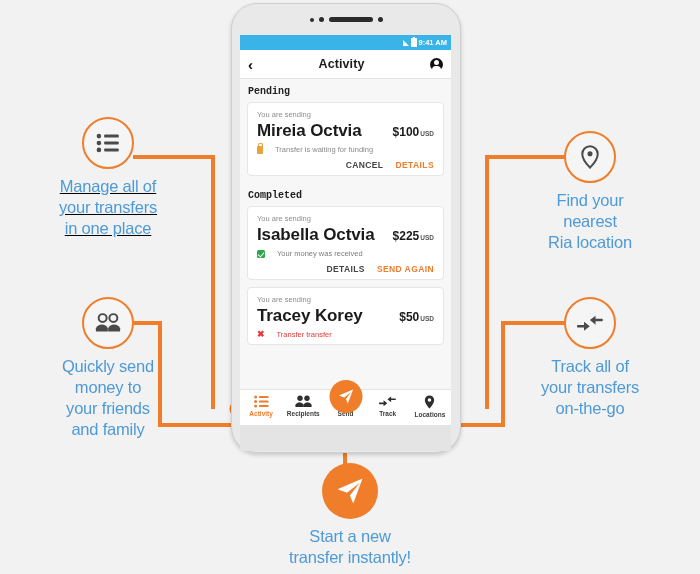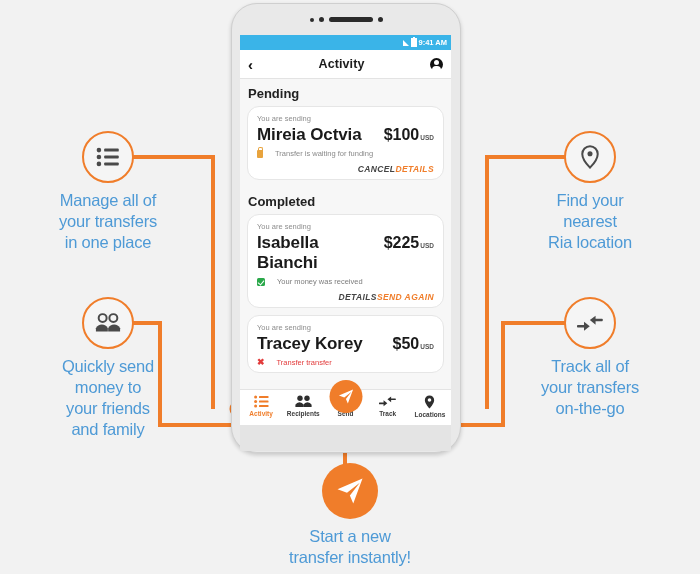--- a/index.html
+++ b/index.html
@@ -59,40 +59,40 @@
   .apptitle{flex:1;text-align:center;font-size:12.5px;font-weight:bold;color:#1b1b1b;letter-spacing:.1px;}
   .avatar-ic{width:13px;height:13px;border-radius:50%;background:#111;position:relative;flex:none;}
   .avatar-ic:before{content:"";position:absolute;left:4px;top:2.5px;width:5px;height:5px;border-radius:50%;background:#fff;}
   .avatar-ic:after{content:"";position:absolute;left:2px;top:8.5px;width:9px;height:5px;border-radius:4px 4px 0 0;background:#fff;}
 
   
   .body{
     background:#f7f7f7;height:347px;overflow:hidden;padding:0 7px;
     box-sizing:border-box;position:relative;
   }
-  .sect{font-size:13px;font-weight:bold;color:#222;padding:7px 0 5px 1px;}
+  .sect{font-size:10px;font-weight:bold;color:#222;padding:7px 0 5px 1px;font-family:Liberation Mono, monospace;}
   .card{
-    background:#fff;border:1px solid #e6e6e6;border-radius:12px;
+    background:#fff;border:1px solid #e6e6e6;border-radius:4px;
     padding:7px 9px 5px 9px;margin-bottom:7px;
   }
   .lbl{font-size:7.5px;color:#8d8d8d;margin-bottom:2px;}
   .row{display:flex;align-items:baseline;justify-content:space-between;}
   .nm{font-size:17px;font-weight:bold;color:#1a1a1a;letter-spacing:-.1px;}
-  .amt{font-size:16px;font-weight:bold;color:#1a1a1a;}
+  .amt{font-size:12px;font-weight:bold;color:#1a1a1a;}
   .cur{font-size:6.5px;font-weight:bold;color:#555;margin-left:1px;}
   .stat{display:flex;align-items:center;gap:12px;font-size:7.5px;margin-top:4px;}
   .stat.pend{color:#8a8a8a;}
   .stat.good{color:#7c7c7c;}
   .stat.bad{color:#e23b3b;}
   .ic-lock{width:6px;height:8px;background:#e8a33d;border-radius:1px;position:relative;flex:none;}
   .ic-lock:before{content:"";position:absolute;left:1.4px;top:-3px;width:3px;height:4px;border:1.2px solid #e8a33d;border-bottom:none;border-radius:2px 2px 0 0;}
   .ic-chk{width:8px;height:8px;background:#2aa84a;border-radius:1.5px;position:relative;flex:none;}
   .ic-chk:after{content:"";position:absolute;left:2px;top:1.4px;width:3px;height:5px;border:1.4px solid #fff;border-top:none;border-left:none;transform:rotate(40deg);}
   .ic-x{color:#e23b3b;font-weight:bold;font-size:9px;line-height:1;flex:none;}
-  .acts{display:flex;justify-content:flex-end;gap:0;margin-top:6px;font-style:italic;}
+  .acts{display:flex;justify-content:flex-end;gap:12px;margin-top:6px;}
   .act{font-size:8.5px;font-weight:bold;color:#444;letter-spacing:.4px;cursor:pointer;}
   .act.or{color:#f07d2a;}
 
   
   .nav{
     position:absolute;left:0;bottom:0;width:211px;height:36px;
     background:#fff;border-top:1px solid #e4e4e4;
     display:flex;align-items:flex-start;padding-top:5px;box-sizing:border-box;
   }
   .nv{flex:1;display:flex;flex-direction:column;align-items:center;gap:2px;cursor:pointer;}
@@ -191,21 +191,21 @@
           <div class="acts">
             <span class="act">CANCEL</span>
             <span class="act or">DETAILS</span>
           </div>
         </div>
 
         <div class="sect">Completed</div>
         <div class="card">
           <div class="lbl">You are sending</div>
           <div class="row">
-            <span class="nm">Isabella Bianchi</span>
+            <span class="nm">Isabella Octvia</span>
             <span>
               <span class="amt">$225</span><span class="cur">USD</span>
             </span>
           </div>
           <div class="stat good">
             <span class="ic-chk"></span>
             <span>Your money was received</span>
           </div>
           <div class="acts">
             <span class="act">DETAILS</span>
@@ -286,21 +286,21 @@
           </svg>
           <span class="t">Locations</span>
         </div>
 
       </div>
     </div>
 
     <div class="phone-bottom"></div>
   </div>
 
-  <div class="anno" style="left:22px;top:131px;width:172px;">
+  <div class="anno" style="left:22px;top:117px;width:172px;text-decoration:underline;">
     <div class="bub">
       <svg width="24" height="20" viewBox="0 0 15 13">
         <g fill="#4a4a4a">
             <circle cx="1.6" cy="2" r="1.5"></circle>
             <circle cx="1.6" cy="6.5" r="1.5"></circle>
             <circle cx="1.6" cy="11" r="1.5"></circle>
         <rect x="5" y="1" width="9.5" height="2" rx=".6"></rect>
             <rect x="5" y="5.5" width="9.5" height="2" rx=".6"></rect>
             <rect x="5" y="10" width="9.5" height="2" rx=".6"></rect>
           </g>

